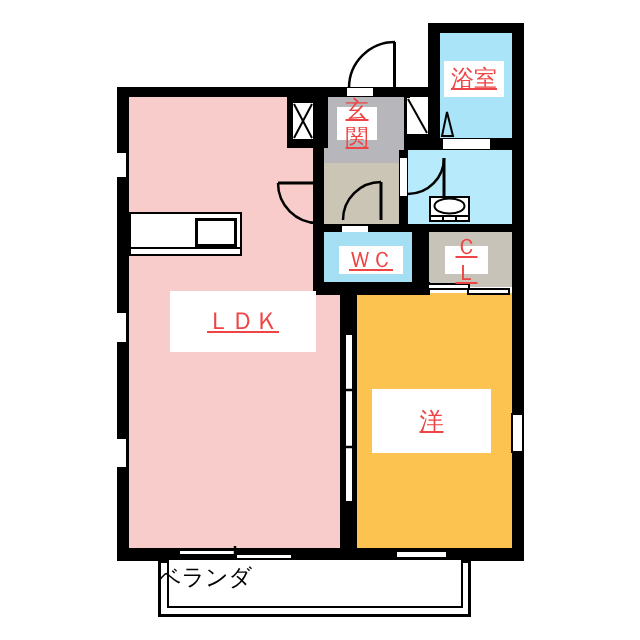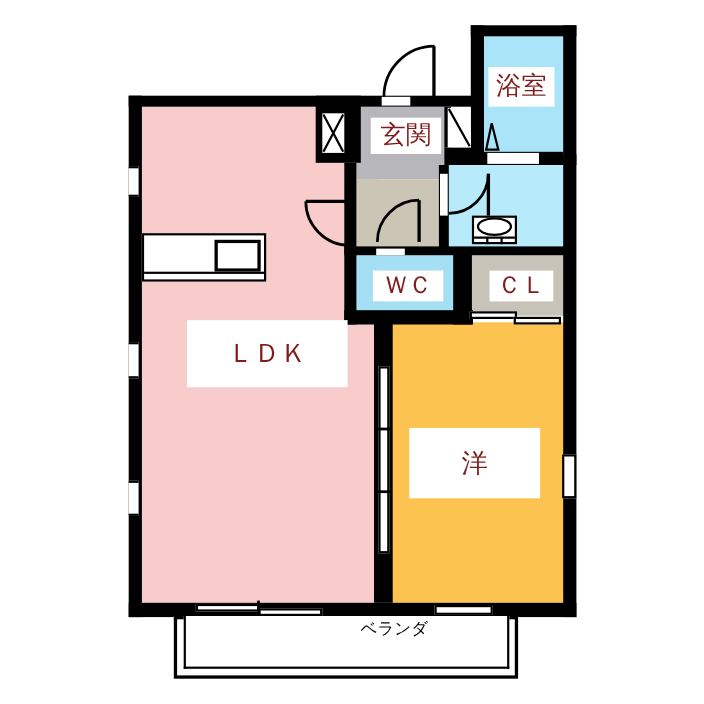--- a/index.html
+++ b/index.html
@@ -2,22 +2,22 @@
 <html><head>
 <meta charset="utf-8">
 <style>
   html,body{margin:0;padding:0;background:#fff;}
   body{width:640px;height:640px;position:relative;overflow:hidden;
        font-family:"DejaVu Sans","Liberation Sans",sans-serif;}
   .abs{position:absolute;box-sizing:border-box;}
   .wall{background:#000;}
   .opening{background:#fff;}
   .panel{background:#fff;border:2px solid #000;}
-  .labelbox{background:#fff;color:#7f1d1d;display:flex;align-items:center;justify-content:center;
-            text-align:center;font-weight:500;line-height:1.2;}
+  .labelbox{background:#fff;color:#ef4444;display:flex;align-items:center;justify-content:center;
+            text-align:center;font-weight:500;line-height:1.2;text-decoration:underline;}
   .stack{flex-direction:row;text-align:center;}
   svg.overlay{position:absolute;left:0;top:0;pointer-events:none;}
 </style>
 </head>
 <body>
 
 <div class="abs" style="left:0;top:0;width:640px;height:640px;">
 
   <div class="abs" style="left: 129px; top: 97px; width: 216px; height: 451px; background-color: rgb(248, 204, 203);"></div>
   <div class="abs" style="left: 324px; top: 97px; width: 81px; height: 66px; background-color: rgb(183, 183, 187);"></div>
@@ -64,26 +64,26 @@
   <div class="abs opening" style="left:407px;top:98px;width:21px;height:36px;"></div>
 
   <div class="abs panel" style="left:129px;top:212px;width:113px;height:44px;"></div>
   <div class="abs" style="left:131px;top:247px;width:109px;height:2px;background:#000;"></div>
   <div class="abs panel" style="left:195px;top:218px;width:42px;height:29px;border-width:3px;"></div>
 
   <div class="abs panel" style="left:429px;top:196px;width:41px;height:26px;"></div>
 
   <div class="abs" style="left:158px;top:560px;width:313px;height:57px;background:#fff;border:3px solid #000;"></div>
   <div class="abs" style="left:167px;top:560px;width:296px;height:48px;border:2px solid #000;border-top:none;background:#fff;"></div>
-  <div class="abs" style="left:158px;top:562px;width:313px;text-align:center;font-size:15px;font-weight:500;color:#000;margin-left:44px;">ベランダ</div>
+  <div class="abs" style="left:158px;top:562px;width:313px;text-align:left;font-size:23px;font-weight:500;color:#000;">ベランダ</div>
 
-  <div class="abs labelbox" style="left:337px;top:107px;width:64px;height:33px;font-size:23px;">玄関</div>
+  <div class="abs labelbox" style="left:337px;top:107px;width:40px;height:33px;font-size:23px;">玄関</div>
   <div class="abs labelbox" style="left:444px;top:61px;width:60px;height:36px;font-size:23px;">浴室</div>
   <div class="abs labelbox" style="left:339px;top:246px;width:64px;height:28px;font-size:22px;">ＷＣ</div>
-  <div class="abs labelbox" style="left:445px;top:246px;width:58px;height:28px;font-size:22px;">ＣＬ</div>
+  <div class="abs labelbox" style="left:445px;top:246px;width:43px;height:28px;font-size:22px;">ＣＬ</div>
   <div class="abs labelbox stack" style="left:170px;top:291px;width:146px;height:61px;font-size:24px;">
     <div>ＬＤＫ</div>
   </div>
   <div class="abs labelbox stack" style="left:372px;top:389px;width:119px;height:64px;font-size:24px;">
     <div>洋</div>
   </div>
 
   <svg class="overlay" width="640" height="640" viewBox="0 0 640 640">
     <g stroke="#000" fill="none">
       <g>

